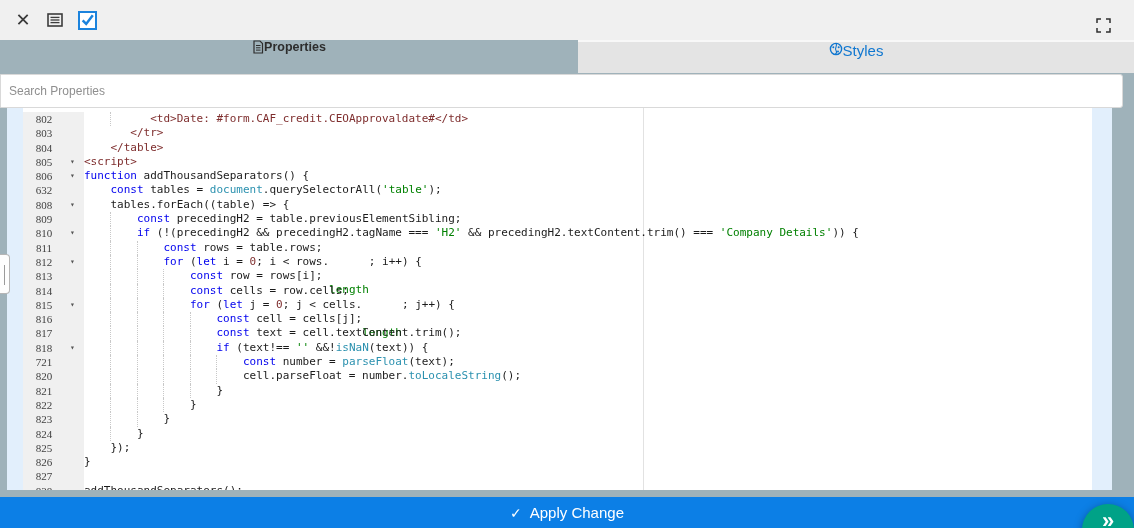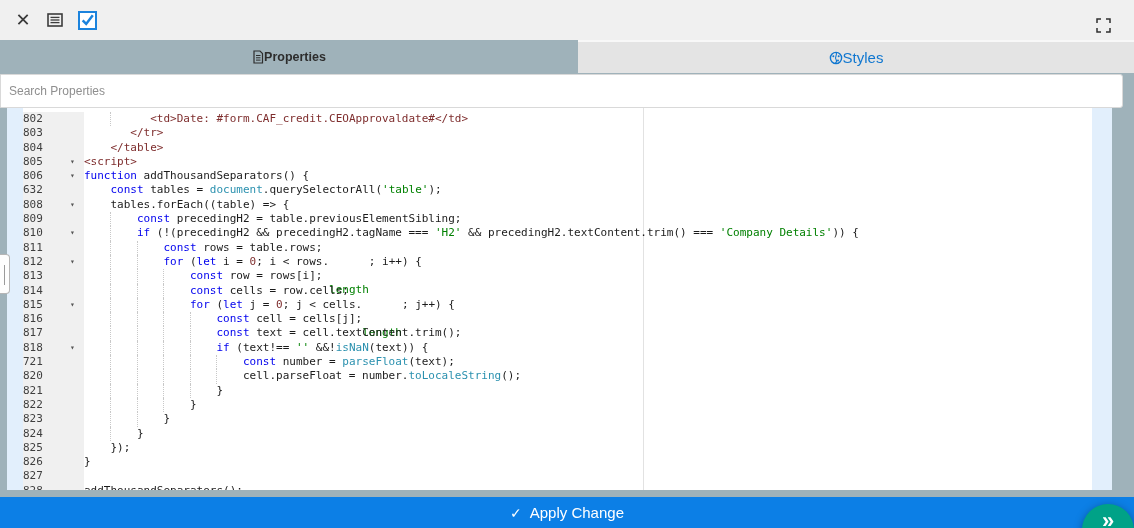--- a/index.html
+++ b/index.html
@@ -12,21 +12,21 @@
              padding:0 10px; position:relative; }
   .tb-icon { display:flex; align-items:center; justify-content:center;
              width:26px; height:26px; margin-right:6px; cursor:pointer; }
   .x-glyph { font-size:18px; color:#3a3a3a; line-height:1; font-weight:400; }
   .checkbox { width:19px; height:19px; border:2px solid #1b83dd; background:#fff;
               display:flex; align-items:center; justify-content:center; }
   .tb-right { position:absolute; right:12px; top:12px; }
 
   
   .tabs { height:33px; display:flex; }
-  .tab { display:flex; align-items:center; justify-content:center; gap:0;
+  .tab { display:flex; align-items:flex-start; justify-content:center; gap:0;
          cursor:pointer; }
   .tab-properties { width:578px; background:#9fb2ba; color:#2d2d2d;
                     font-size:12.5px; font-weight:700; }
   .tab-styles { flex:1; background:#e4e4e4; color:#1077d0; font-size:15px;
                 font-weight:400; border-top:2px solid #f8f8f8; }
 
   
   .searchrow { height:35px; background:#9fb2ba; display:flex; align-items:center;
                padding-right:11px; }
   .searchrow input { flex:1; height:15px; border:1px solid #d9d9d9;
@@ -43,21 +43,21 @@
   .edge-slate-right { flex:0 0 22px; background:#9fb2ba; }
   .pane { flex:1; position:relative; overflow:hidden; background:#fff;
           padding-top:4px; }
   .ruler { position:absolute; left:620px; top:0; bottom:0; width:1px;
            background:#e2e2e2; z-index:0; }
   .code-lines { position:relative; z-index:1;
                 font-family:"DejaVu Sans Mono","Liberation Mono", monospace;
                 font-size:11px; }
   .cl { display:flex; height:14.3px; line-height:14.3px; white-space:pre; }
   .gut { flex:0 0 61px; background:#f0f0f0; display:flex; align-items:center; }
-  .num { flex:1; text-align:left; color:#3f3f3f; padding-right:5px; }
+  .num { flex:1; text-align:center; color:#3f3f3f; padding-right:5px;font-family:Liberation Serif, serif; }
   .fa { width:14px; font-size:8px; color:#555; text-align:left; cursor:pointer; }
   .ct { display:flex; align-items:stretch; white-space:pre; color:#1b1b1b; }
   .ct i { display:inline-block; font-style:normal; width:4ch; }
   .ct i.gb { border-left:1px dotted #c8c8c8; }
   .ct i.r { width:auto; border:none; }
   .tk-k { color:#0000ee; }       
   .tk-s { color:#008000;text-align:right; }       
   .tk-g { color:#008000;margin-top:28px; }       
   .tk-m { color:#7e2d2d; }       
   .tk-t { color:#2b91af;text-align:center; }       

